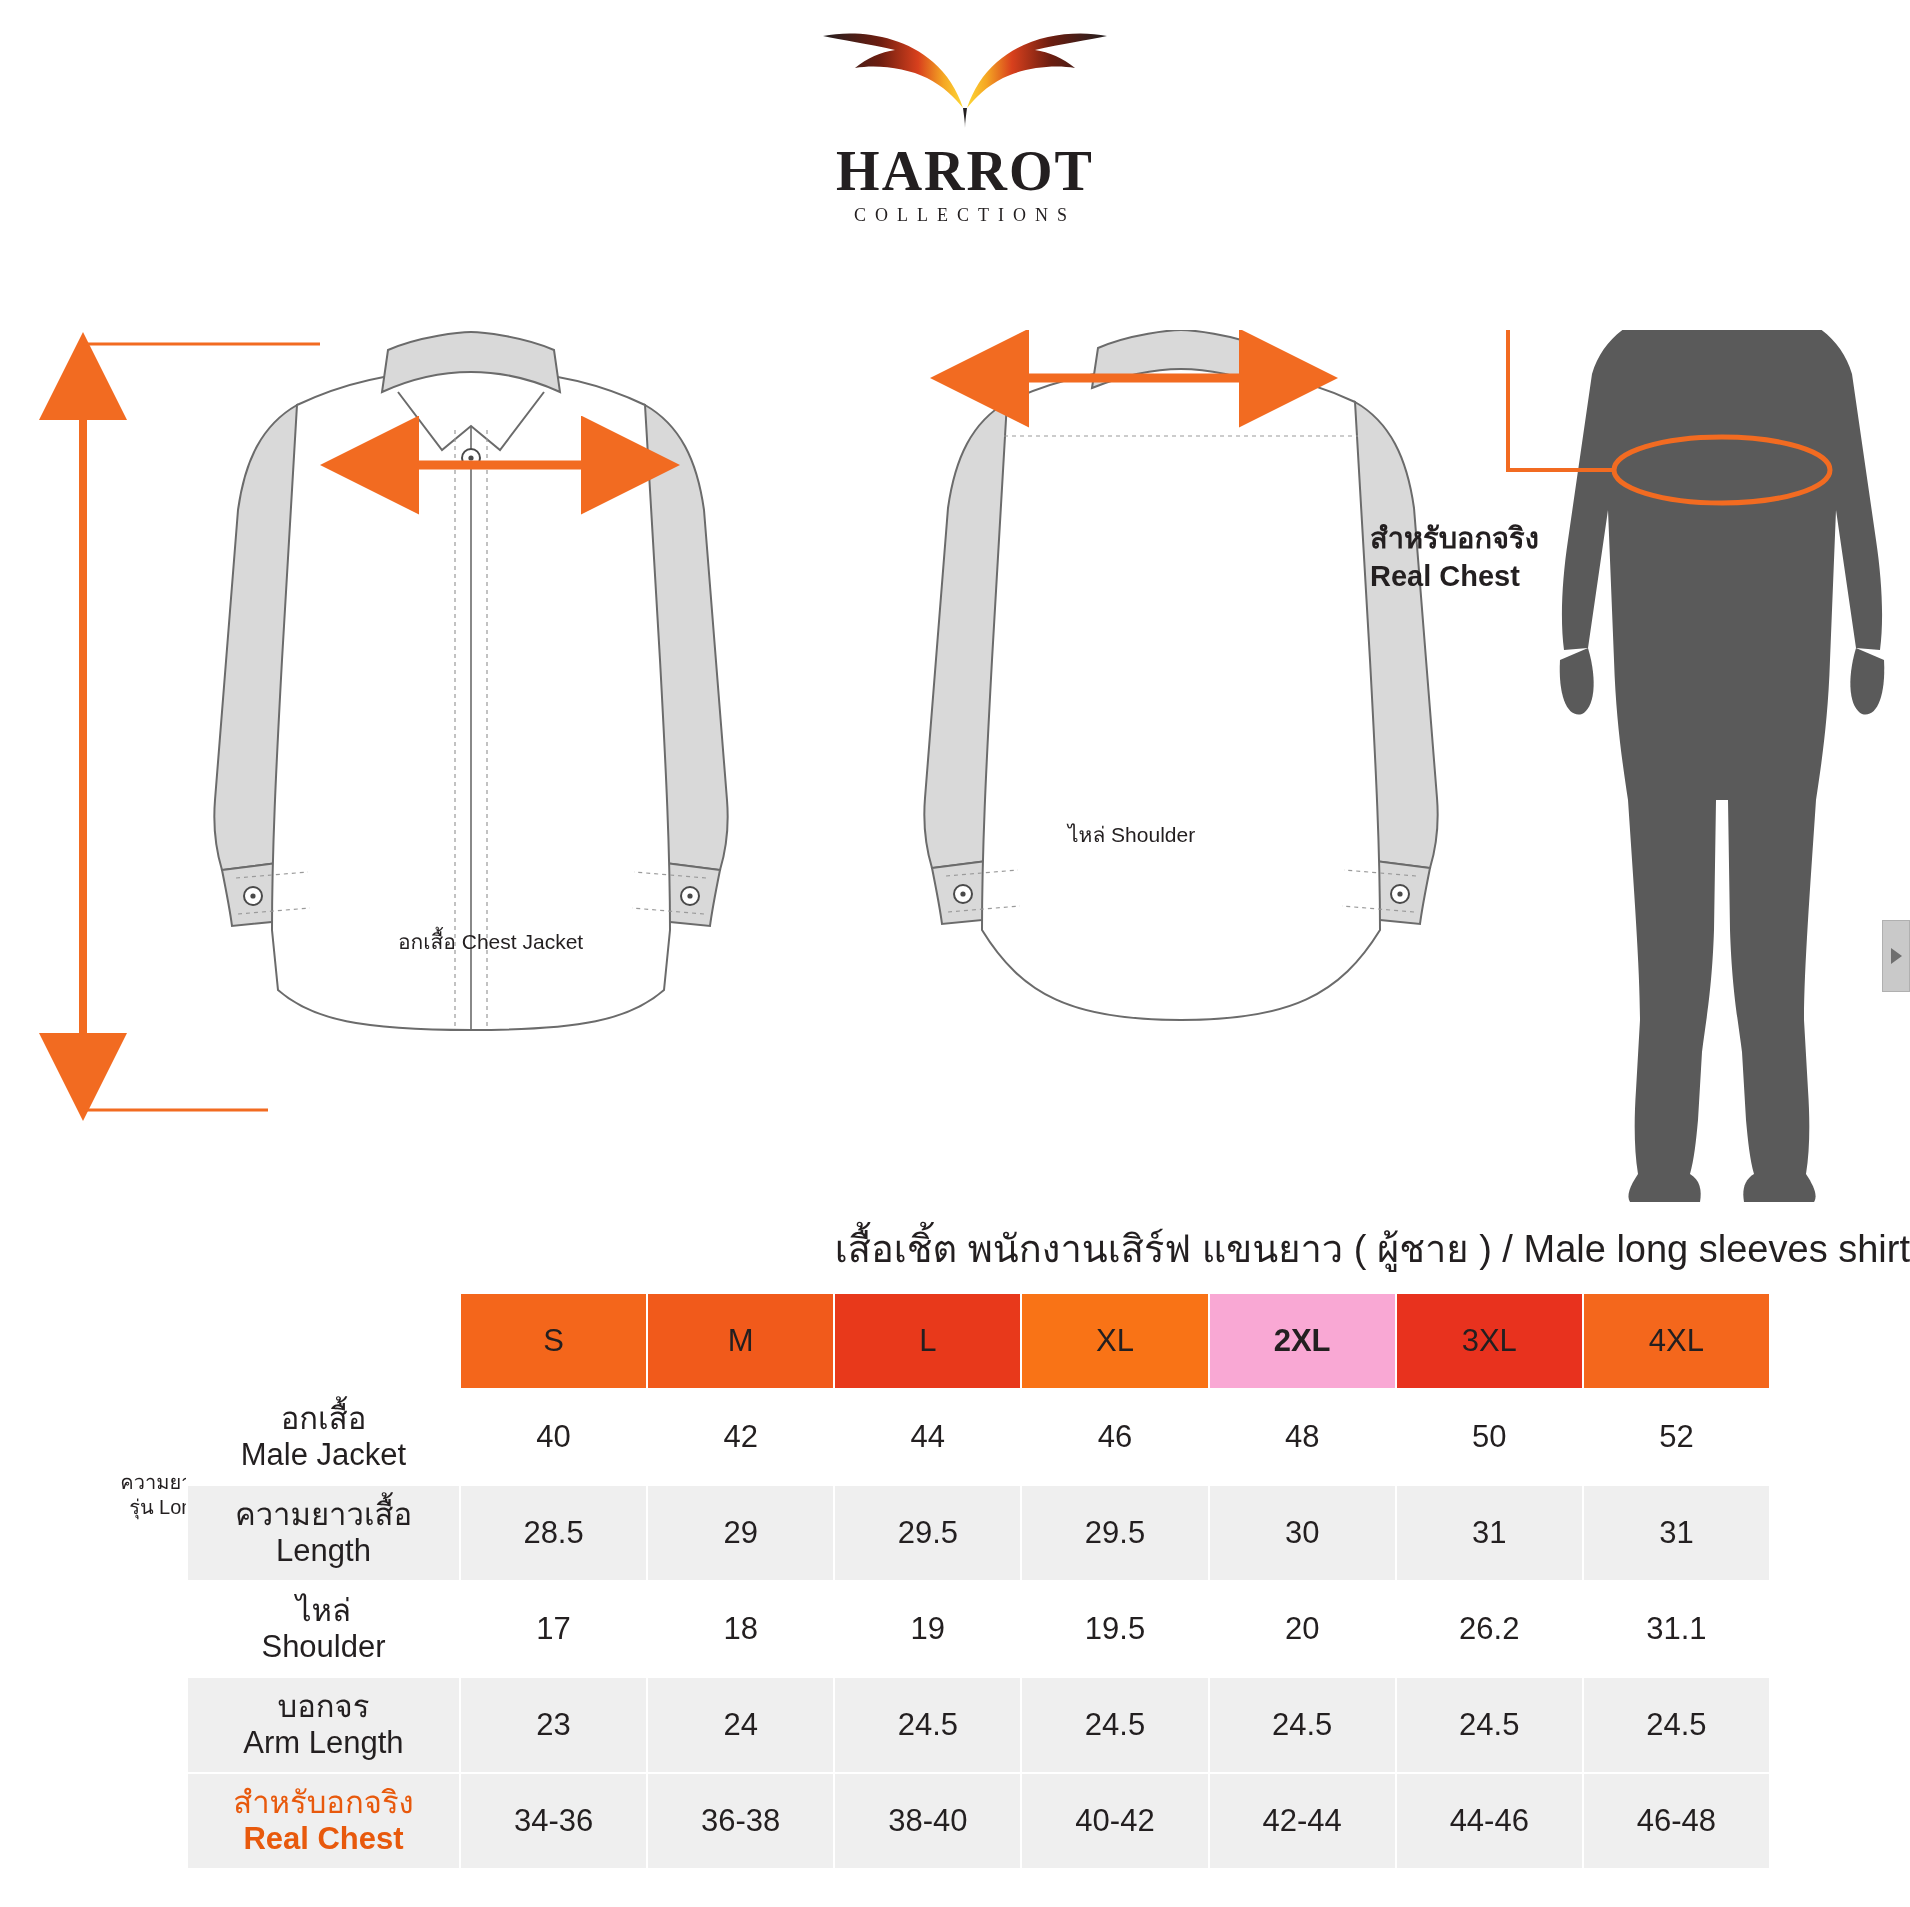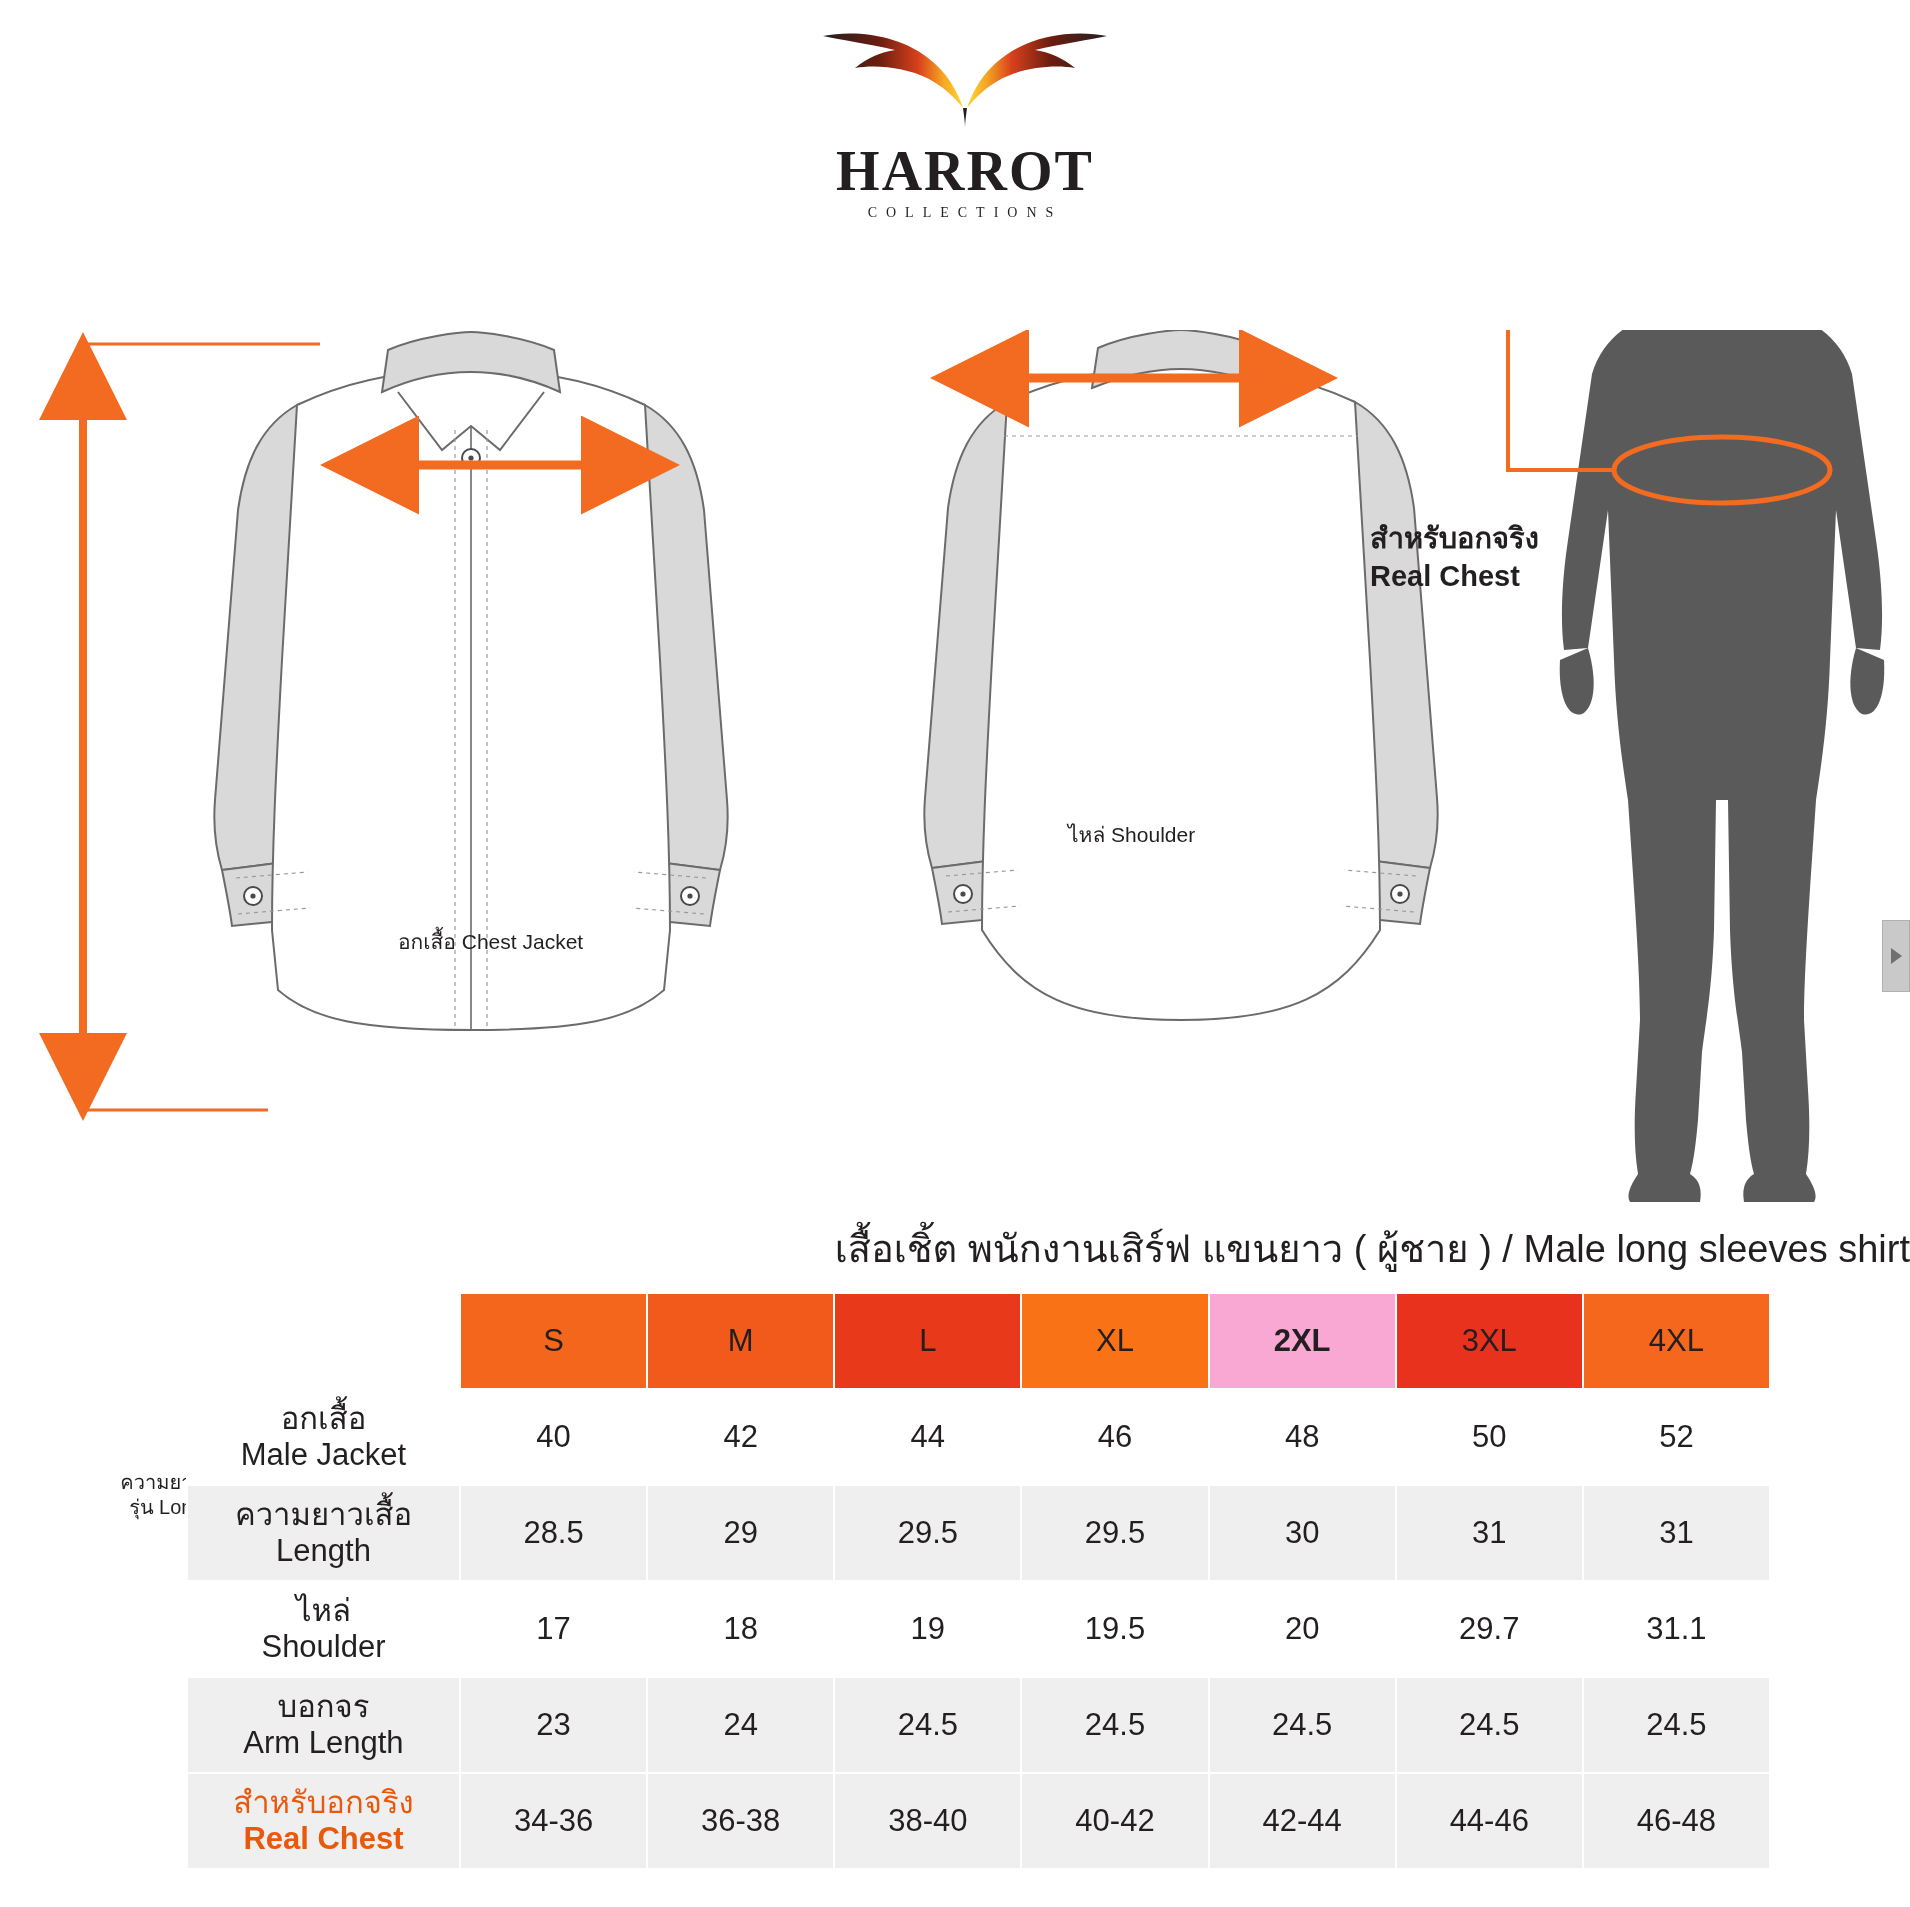--- a/index.html
+++ b/index.html
@@ -29,21 +29,21 @@
   }
   .logo-title {
     font-size: 56px;
     letter-spacing: 2px;
     font-weight: bold;
     color: #231f20;
     margin-top: 2px;
     font-family: "Liberation Serif", serif;
   }
   .logo-sub {
-    font-size: 14px;
+    font-size: 18px;
     letter-spacing: 9px;
     color: #231f20;
     margin-top: 2px;
     font-family: "Liberation Serif", serif;
   }
 
   
   .illus {
     position: absolute;
     left: 0; top: 330px;
@@ -370,21 +370,21 @@
         <tr class="band-a">
           <td class="rowlabel">
             <span class="th">ไหล่</span>
             <span class="en">Shoulder</span>
           </td>
           <td>17</td>
           <td>18</td>
           <td>19</td>
           <td>19.5</td>
           <td>20</td>
-          <td>29.7</td>
+          <td>26.2</td>
           <td>31.1</td>
         </tr>
         <tr class="band-b">
           <td class="rowlabel">
             <span class="th">บอกจร</span>
             <span class="en">Arm Length</span>
           </td>
           <td>23</td>
           <td>24</td>
           <td>24.5</td>

